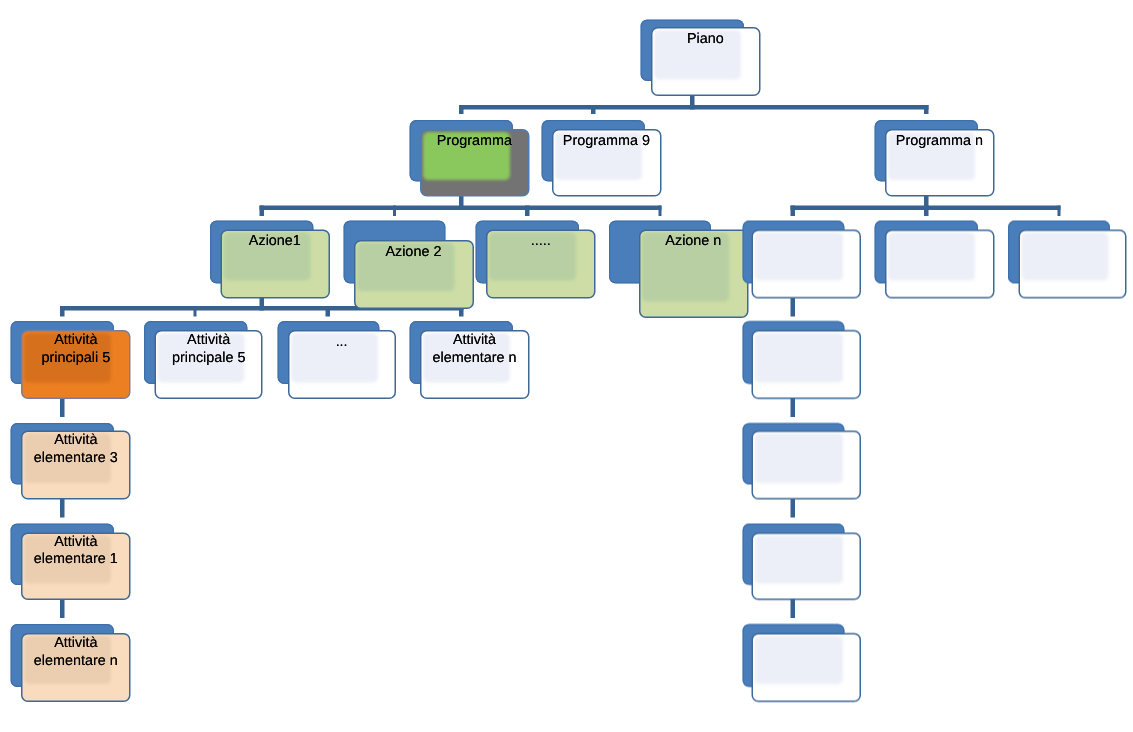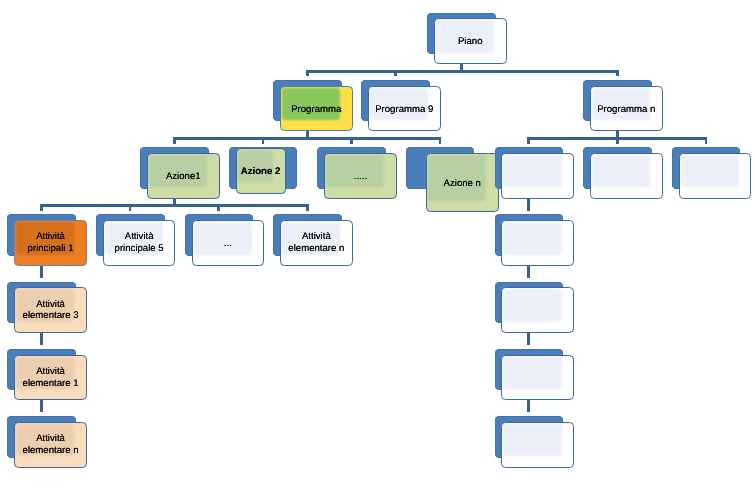--- a/index.html
+++ b/index.html
@@ -9,33 +9,33 @@
   #stage{position:relative;width:755px;height:488px;}
 
   .conn{position:absolute;background:#37618F;}
 
   .node{position:absolute;}
   .node .shadow{position:absolute;border-radius:4.5px;background:#4A7EBB;
                 box-shadow:inset 0 0 0 0.8px #3F6FA8;}
   .node .face{position:absolute;border-radius:4.5px;border:1.8px solid #3D6898;
               box-sizing:border-box;}
   .node .inner{position:absolute;left:0;top:0;right:0;bottom:0;
-               border-radius:3px;display:flex;align-items:center;
+               border-radius:3px;display:flex;
                justify-content:center;text-align:center;overflow:hidden;}
   .node .glow{position:absolute;left:1.1px;top:1.1px;
               width:calc(100% - 12.4px);height:calc(100% - 11.5px);
               border-radius:3.5px;filter:blur(1.1px);}
   .node .label{position:relative;font-size:9.6px;color:#000;line-height:11.8px;
                display:block;width:100%;transform:translateY(0.1px) translateZ(0);}
   .node .label.single{transform:translateY(1.4px) translateZ(0);}
   .node .tline{display:block;white-space:nowrap;text-shadow:0 0 0.35px rgba(0,0,0,0.85);}
 
   
   .f-white  .face{background:#ffffff;}   .f-white  .glow{background:#eceff7;}
-  .f-green  .face{background:#fde047;}   .f-green  .glow{background:#8ac75c;}
+  .f-green  .face{background:#737373;}   .f-green  .glow{background:#8ac75c;}
   .f-olive  .face{background:#cddda5;}   .f-olive  .glow{background:#b7cfa2;}
   .f-orange .face{background:#ec7f22;}   .f-orange .glow{background:#d7701c;}
   .f-peach  .face{background:#f9dcbe;}   .f-peach  .glow{background:#ebcdb0;}
   .f-green  .face{border-color:#4b7cb8;}
   .f-orange .face{border-color:#7a7e9e;}
 </style>
 </head>
 <body>
 
 <div id="stage">
@@ -118,21 +118,21 @@
         <div class="inner">
           <div class="glow"></div>
           <span class="label single">
             <span class="tline">Azione1</span>
           </span>
         </div>
       </div>
     </div>
     <div class="node f-olive" style="left: 0px; top: 0px;">
       <div class="shadow" style="left: 228.7px; top: 147.1px; width: 68.5px; height: 41.8px;"></div>
-      <div class="face" style="left: 235.6px; top: 148px; width: 50px; height: 45.9px; font-weight: bold;">
+      <div class="face" style="left: 235.6px; top: 160px; width: 80px; height: 45.9px;">
         <div class="inner">
           <div class="glow"></div>
           <span class="label single">
             <span class="tline">Azione 2</span>
           </span>
         </div>
       </div>
     </div>
     <div class="node f-olive" style="left: 0px; top: 0px;">
       <div class="shadow" style="left: 317.3px; top: 147.1px; width: 68.5px; height: 41.8px;"></div>
@@ -183,21 +183,21 @@
         </div>
       </div>
     </div>
     <div class="node f-orange" style="left: 0px; top: 0px;">
       <div class="shadow" style="left: 7.4px; top: 214.3px; width: 68.5px; height: 41.8px;"></div>
       <div class="face" style="left: 14.3px; top: 220.2px; width: 72.5px; height: 45.9px;">
         <div class="inner">
           <div class="glow"></div>
           <span class="label">
             <span class="tline">Attività</span>
-            <span class="tline">principali 1</span>
+            <span class="tline">principali 5</span>
           </span>
         </div>
       </div>
     </div>
     <div class="node f-white" style="left: 0px; top: 0px;">
       <div class="shadow" style="left: 96px; top: 214.3px; width: 68.5px; height: 41.8px;"></div>
       <div class="face" style="left: 102.9px; top: 220.2px; width: 72.5px; height: 45.9px;">
         <div class="inner">
           <div class="glow"></div>
           <span class="label">

